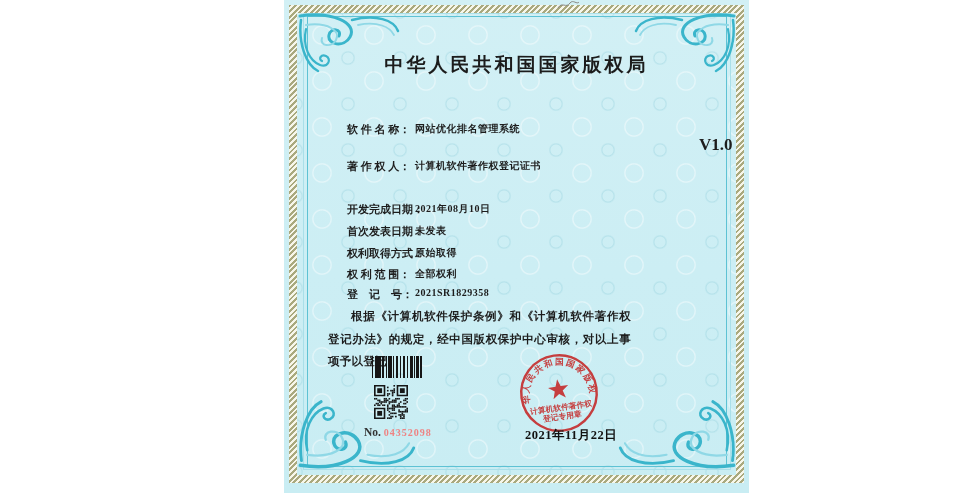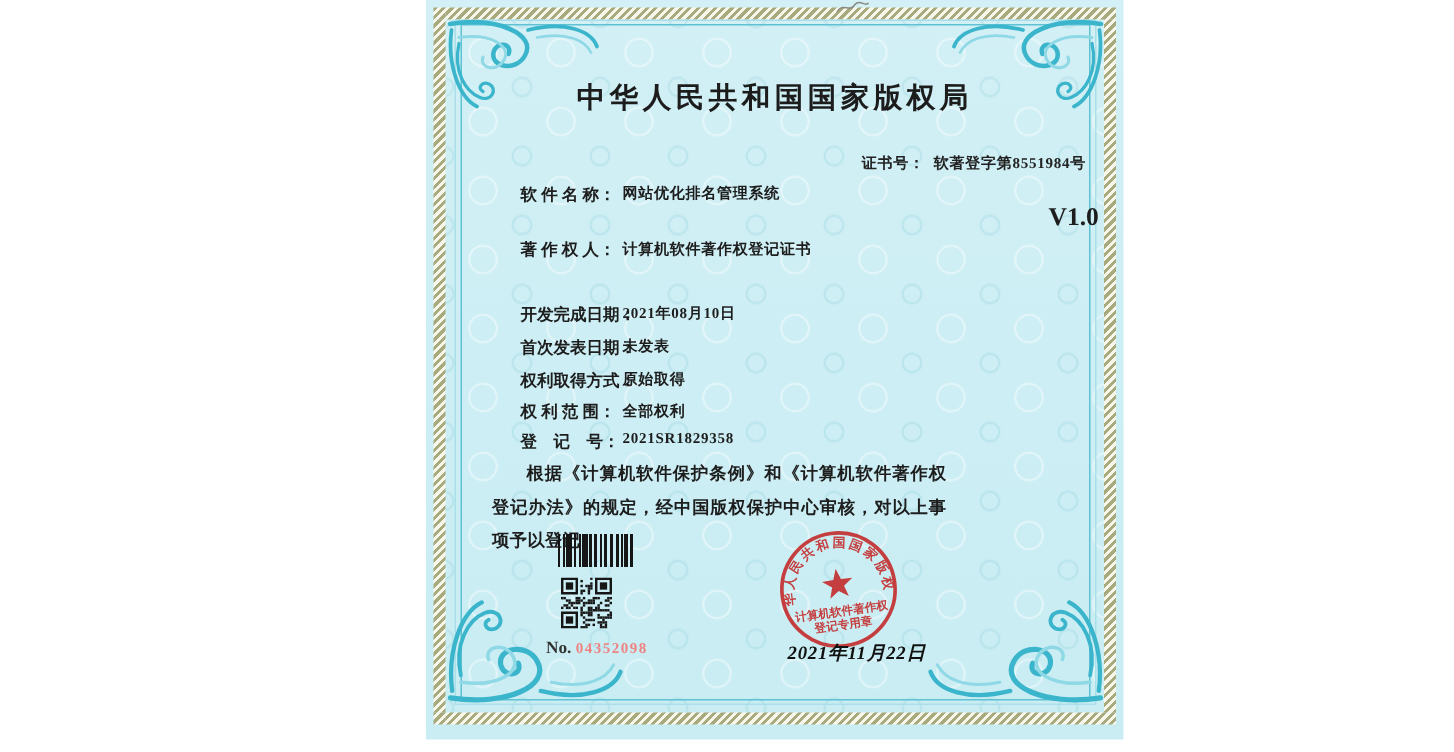--- a/index.html
+++ b/index.html
@@ -57,21 +57,21 @@
        repeating-linear-gradient(90deg,#161616 0 1.5px,transparent 1.5px 3.5px),
        repeating-linear-gradient(90deg,#161616 0 1px,transparent 1px 8px),
        repeating-linear-gradient(90deg,transparent 0 5px,#161616 5px 7px,transparent 7px 13px); }
   .qr { position:absolute; left:90px; top:385px; width:34px; height:34px; }
   .serial { position:absolute; left:80px; top:426px; font-size:11.5px; font-weight:700; color:#333; }
   .serial .num { color:#ee8383; font-size:10px; letter-spacing:1px; font-weight:700; }
 
   .seal { position:absolute; left:232px; top:352px; width:86px; height:82px;
           transform:rotate(-8deg); opacity:0.92; }
   .issue-date { position:absolute; left:241px; top:427px; font-size:12.5px; font-weight:700;
-                color:#111; letter-spacing:0.5px;font-style:italic; }
+                color:#111; letter-spacing:0.5px; }
 
   .pen-mark { position:absolute; left:556px; top:0; }
 </style>
 </head>
 <body>
 
 <div class="page">
 
   <div class="certificate">
     <div class="texture"></div>
@@ -114,23 +114,20 @@
         <path d="M2,3 C34,-2 60,10 52,24 C46,35 29,32 31,22 C33,14 44,16 41,23"></path>
         <path d="M54,7 C78,1 96,7 100,18" stroke-width="2.5"></path>
         <path d="M3,7 C0,30 8,52 20,58" stroke-width="2.5"></path>
         <path d="M8,12 C30,9 43,18 38,27 C34,35 21,33 24,25" stroke="#8fd8e6" stroke-width="2"></path>
         <path d="M8,16 C4,34 12,48 22,52 C30,55 34,46 28,43 C23,41 20,46 24,48" stroke-width="2.2"></path>
         <path d="M60,12 C80,8 92,14 96,22" stroke="#8fd8e6" stroke-width="1.8"></path>
       </g>
     </svg>
 
     <div class="authority">中华人民共和国国家版权局</div>
-    <div class="certno">
-      <span class="lab">证书号：</span><span>软著登字第8551984号</span>
-    </div>
 
     <div class="row" style="top:122px">
       <span class="lab">软 件 名 称：</span>
       <span class="val">网站优化排名管理系统</span>
     </div>
     <div class="version">V1.0</div>
     <div class="row" style="top:159px">
       <span class="lab">著 作 权 人：</span>
       <span class="val">计算机软件著作权登记证书</span>
     </div>

